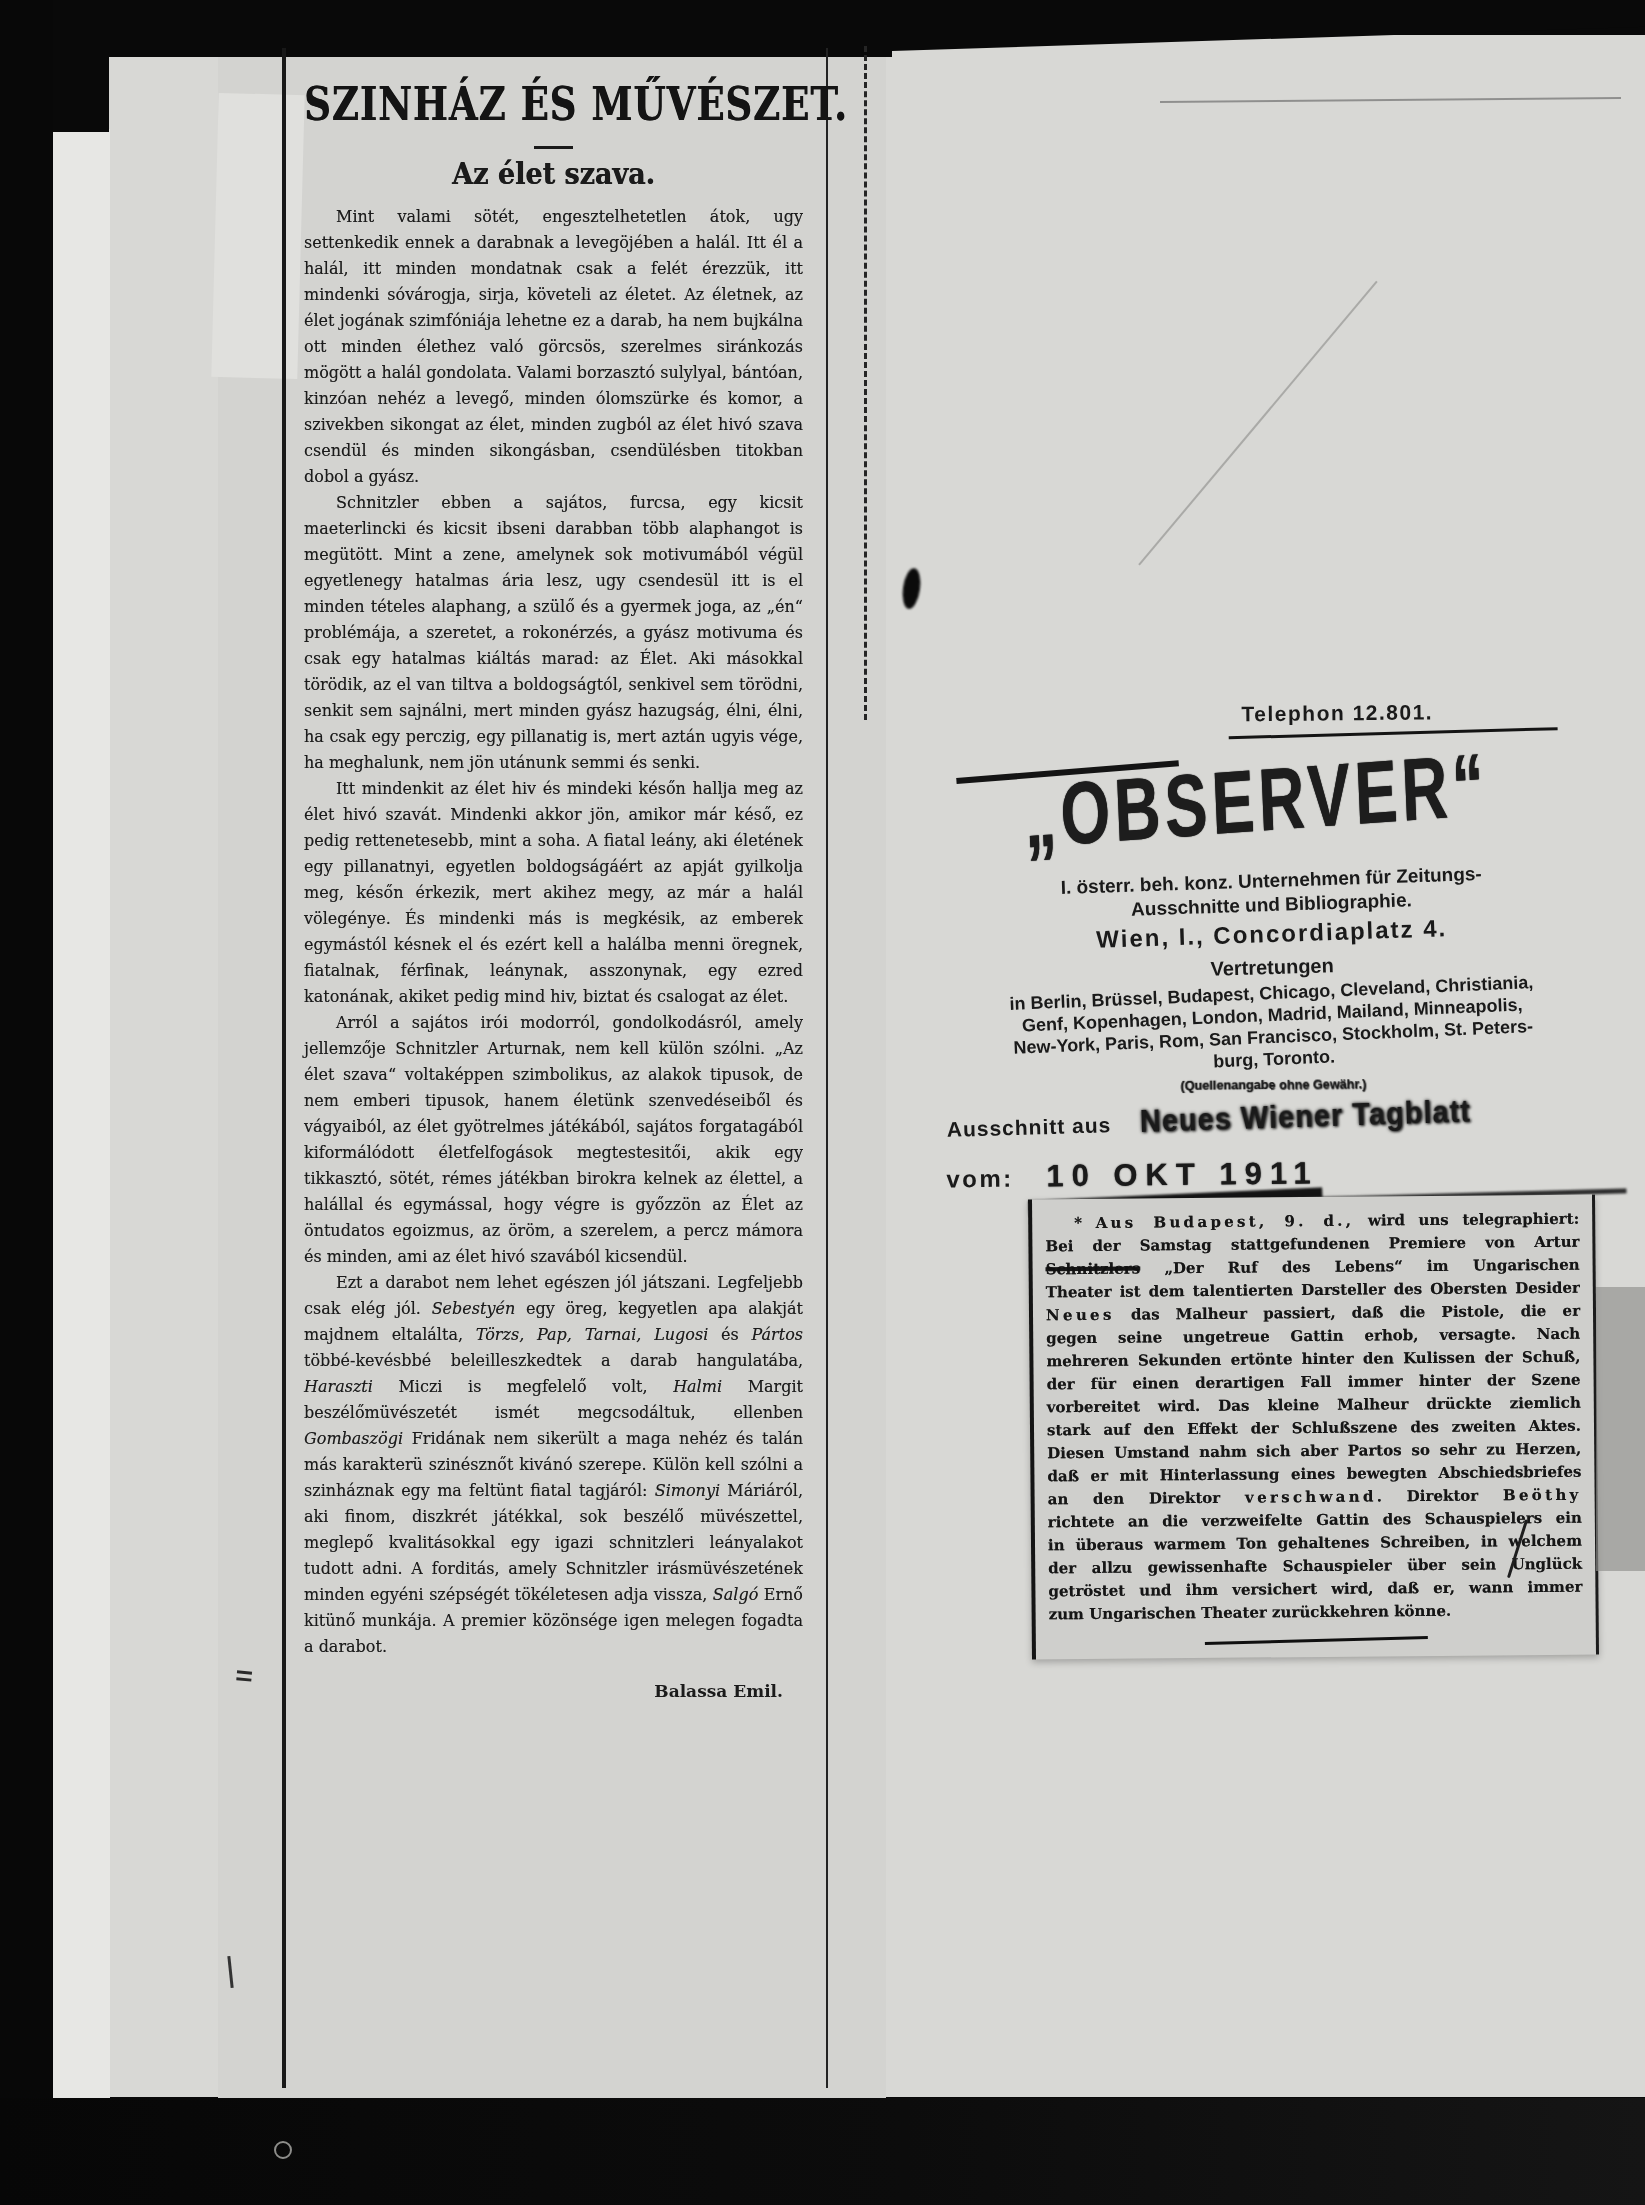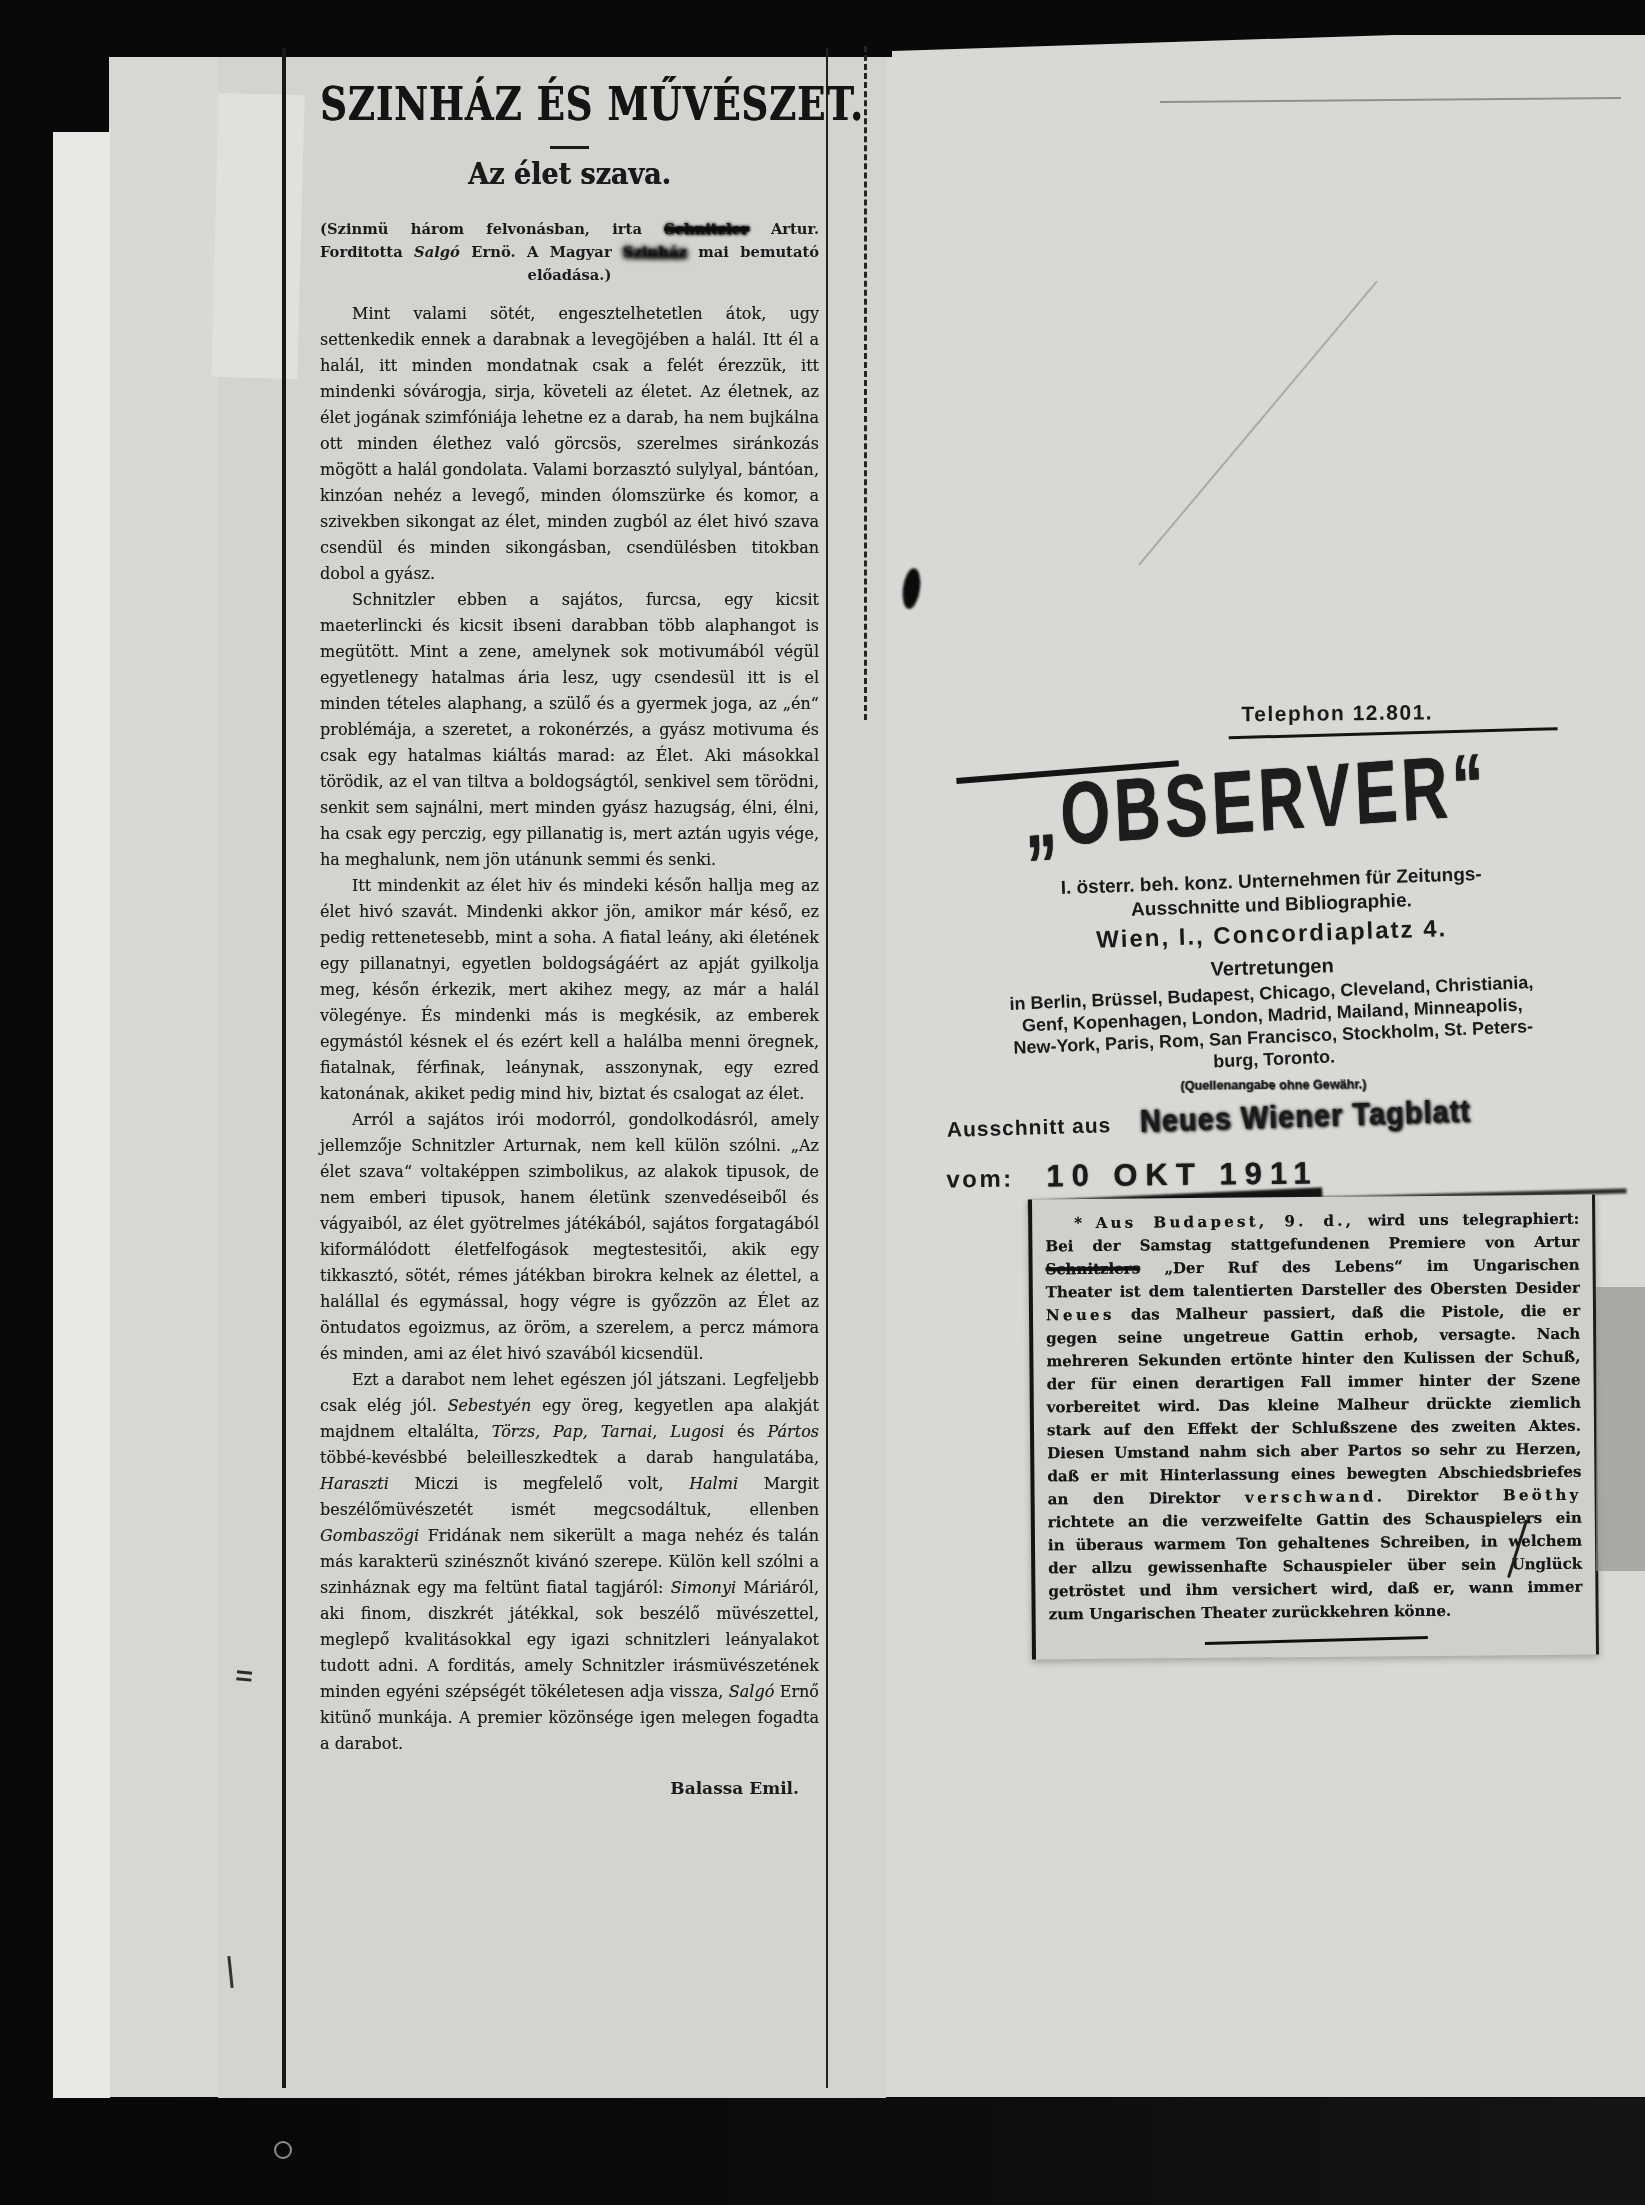--- a/index.html
+++ b/index.html
@@ -31,21 +31,21 @@
   .ink-blob{position:absolute;left:903px;top:568px;width:17px;height:41px;background:#0b0b0b;
     border-radius:50%;filter:blur(1px);transform:rotate(8deg);}
   .pencil-line{position:absolute;left:1160px;top:99px;width:461px;height:2px;background:#555;
     opacity:.55;transform:rotate(-.5deg);filter:blur(0.5px);}
   .scratch{position:absolute;left:1257px;top:238px;width:1.5px;height:370px;background:#7c7c79;
     opacity:.5;transform:rotate(40deg);}
   .margin-mark1{position:absolute;left:237px;top:1671px;width:15px;height:2.5px;background:#2a2a2a;
     box-shadow:0 7px 0 #2a2a2a;transform:rotate(5deg);}
   .margin-mark2{position:absolute;left:229px;top:1956px;width:2.5px;height:32px;background:#333;transform:rotate(-6deg);}
   
-  .article{position:absolute;left:320px;top:76px;width:499px;color:#1b1b1b;}
+  .article{position:absolute;left:304px;top:76px;width:499px;color:#1b1b1b;}
   .article .title{
     font-size:37px;font-weight:700;text-align:center;letter-spacing:1px;
     transform:scaleY(1.25);transform-origin:top center;color:#141414;
     text-shadow:0.5px 0 0 currentColor;white-space:nowrap;}
   .article .divider{width:39px;height:3px;background:#1a1a1a;margin:26px auto 1px;}
   .article .headline{font-size:27px;font-weight:700;text-align:center;margin-top:9px;
     transform:scaleY(1.1);text-shadow:0.5px 0 0 currentColor;}
   .article .intro{margin-top:28px;font-size:14.7px;line-height:23px;font-weight:600;
     text-align:justify;text-align-last:center;}
   .article .paras{margin-top:15px;}
@@ -120,21 +120,20 @@
 <div class="ink-blob"></div>
 <div class="pencil-line"></div>
 <div class="scratch"></div>
 <div class="margin-mark1"></div>
 <div class="margin-mark2"></div>
 
 <div class="article">
   <div class="title">SZINHÁZ ÉS MŰVÉSZET.</div>
   <div class="divider"></div>
   <div class="headline">Az élet szava.</div>
-  <div class="intro" id="article-intro"><span>(Szinmü három felvonásban, irta </span><span class="seg-sm">Schnitzler</span><span> Artur. Forditotta </span><span class="seg-i">Salgó</span><span> Ernö. A Magyar </span><span class="seg-sm2">Szinház</span><span> mai bemutató előadása.)</span></div>
   <div class="paras" id="article-paragraphs">
       <p><span>Mint valami sötét, engesztelhetetlen átok, ugy settenkedik ennek a darabnak a levegöjében a halál. Itt él a halál, itt minden mondatnak csak a felét érezzük, itt mindenki sóvárogja, sirja, követeli az életet. Az életnek, az élet jogának szimfóniája lehetne ez a darab, ha nem bujkálna ott minden élethez való görcsös, szerelmes siránkozás mögött a halál gondolata. Valami borzasztó sulylyal, bántóan, kinzóan nehéz a levegő, minden ólomszürke és komor, a szivekben sikongat az élet, minden zugból az élet hivó szava csendül és minden sikongásban, csendülésben titokban dobol a gyász.</span></p>
       <p><span>Schnitzler ebben a sajátos, furcsa, egy kicsit maeterlincki és kicsit ibseni darabban több alaphangot is megütött. Mint a zene, amelynek sok motivumából végül egyetlenegy hatalmas ária lesz, ugy csendesül itt is el minden tételes alaphang, a szülő és a gyermek joga, az „én“ problémája, a szeretet, a rokonérzés, a gyász motivuma és csak egy hatalmas kiáltás marad: az Élet. Aki másokkal törödik, az el van tiltva a boldogságtól, senkivel sem törödni, senkit sem sajnálni, mert minden gyász hazugság, élni, élni, ha csak egy perczig, egy pillanatig is, mert aztán ugyis vége, ha meghalunk, nem jön utánunk semmi és senki.</span></p>
       <p><span>Itt mindenkit az élet hiv és mindeki későn hallja meg az élet hivó szavát. Mindenki akkor jön, amikor már késő, ez pedig rettenetesebb, mint a soha. A fiatal leány, aki életének egy pillanatnyi, egyetlen boldogságáért az apját gyilkolja meg, későn érkezik, mert akihez megy, az már a halál völegénye. És mindenki más is megkésik, az emberek egymástól késnek el és ezért kell a halálba menni öregnek, fiatalnak, férfinak, leánynak, asszonynak, egy ezred katonának, akiket pedig mind hiv, biztat és csalogat az élet.</span></p>
       <p><span>Arról a sajátos irói modorról, gondolkodásról, amely jellemzője Schnitzler Arturnak, nem kell külön szólni. „Az élet szava“ voltaképpen szimbolikus, az alakok tipusok, de nem emberi tipusok, hanem életünk szenvedéseiből és vágyaiból, az élet gyötrelmes játékából, sajátos forgatagából kiformálódott életfelfogások megtestesitői, akik egy tikkasztó, sötét, rémes játékban birokra kelnek az élettel, a halállal és egymással, hogy végre is győzzön az Élet az öntudatos egoizmus, az öröm, a szerelem, a percz mámora és minden, ami az élet hivó szavából kicsendül.</span></p>
       <p><span>Ezt a darabot nem lehet egészen jól játszani. Legfeljebb csak elég jól. </span><span class="seg-i">Sebestyén</span><span> egy öreg, kegyetlen apa alakját majdnem eltalálta, </span><span class="seg-i">Törzs, Pap, Tarnai, Lugosi</span><span> és </span><span class="seg-i">Pártos</span><span> többé-kevésbbé beleilleszkedtek a darab hangulatába, </span><span class="seg-i">Haraszti</span><span> Miczi is megfelelő volt, </span><span class="seg-i">Halmi</span><span> Margit beszélőmüvészetét ismét megcsodáltuk, ellenben </span><span class="seg-i">Gombaszögi</span><span> Fridának nem sikerült a maga nehéz és talán más karakterü szinésznőt kivánó szerepe. Külön kell szólni a szinháznak egy ma feltünt fiatal tagjáról: </span><span class="seg-i">Simonyi</span><span> Máriáról, aki finom, diszkrét játékkal, sok beszélő müvészettel, meglepő kvalitásokkal egy igazi schnitzleri leányalakot tudott adni. A forditás, amely Schnitzler irásmüvészetének minden egyéni szépségét tökéletesen adja vissza, </span><span class="seg-i">Salgó</span><span> Ernő kitünő munkája. A premier közönsége igen melegen fogadta a darabot.</span></p>
     </div>
   <div class="signature">Balassa Emil.</div>
 </div>
 

